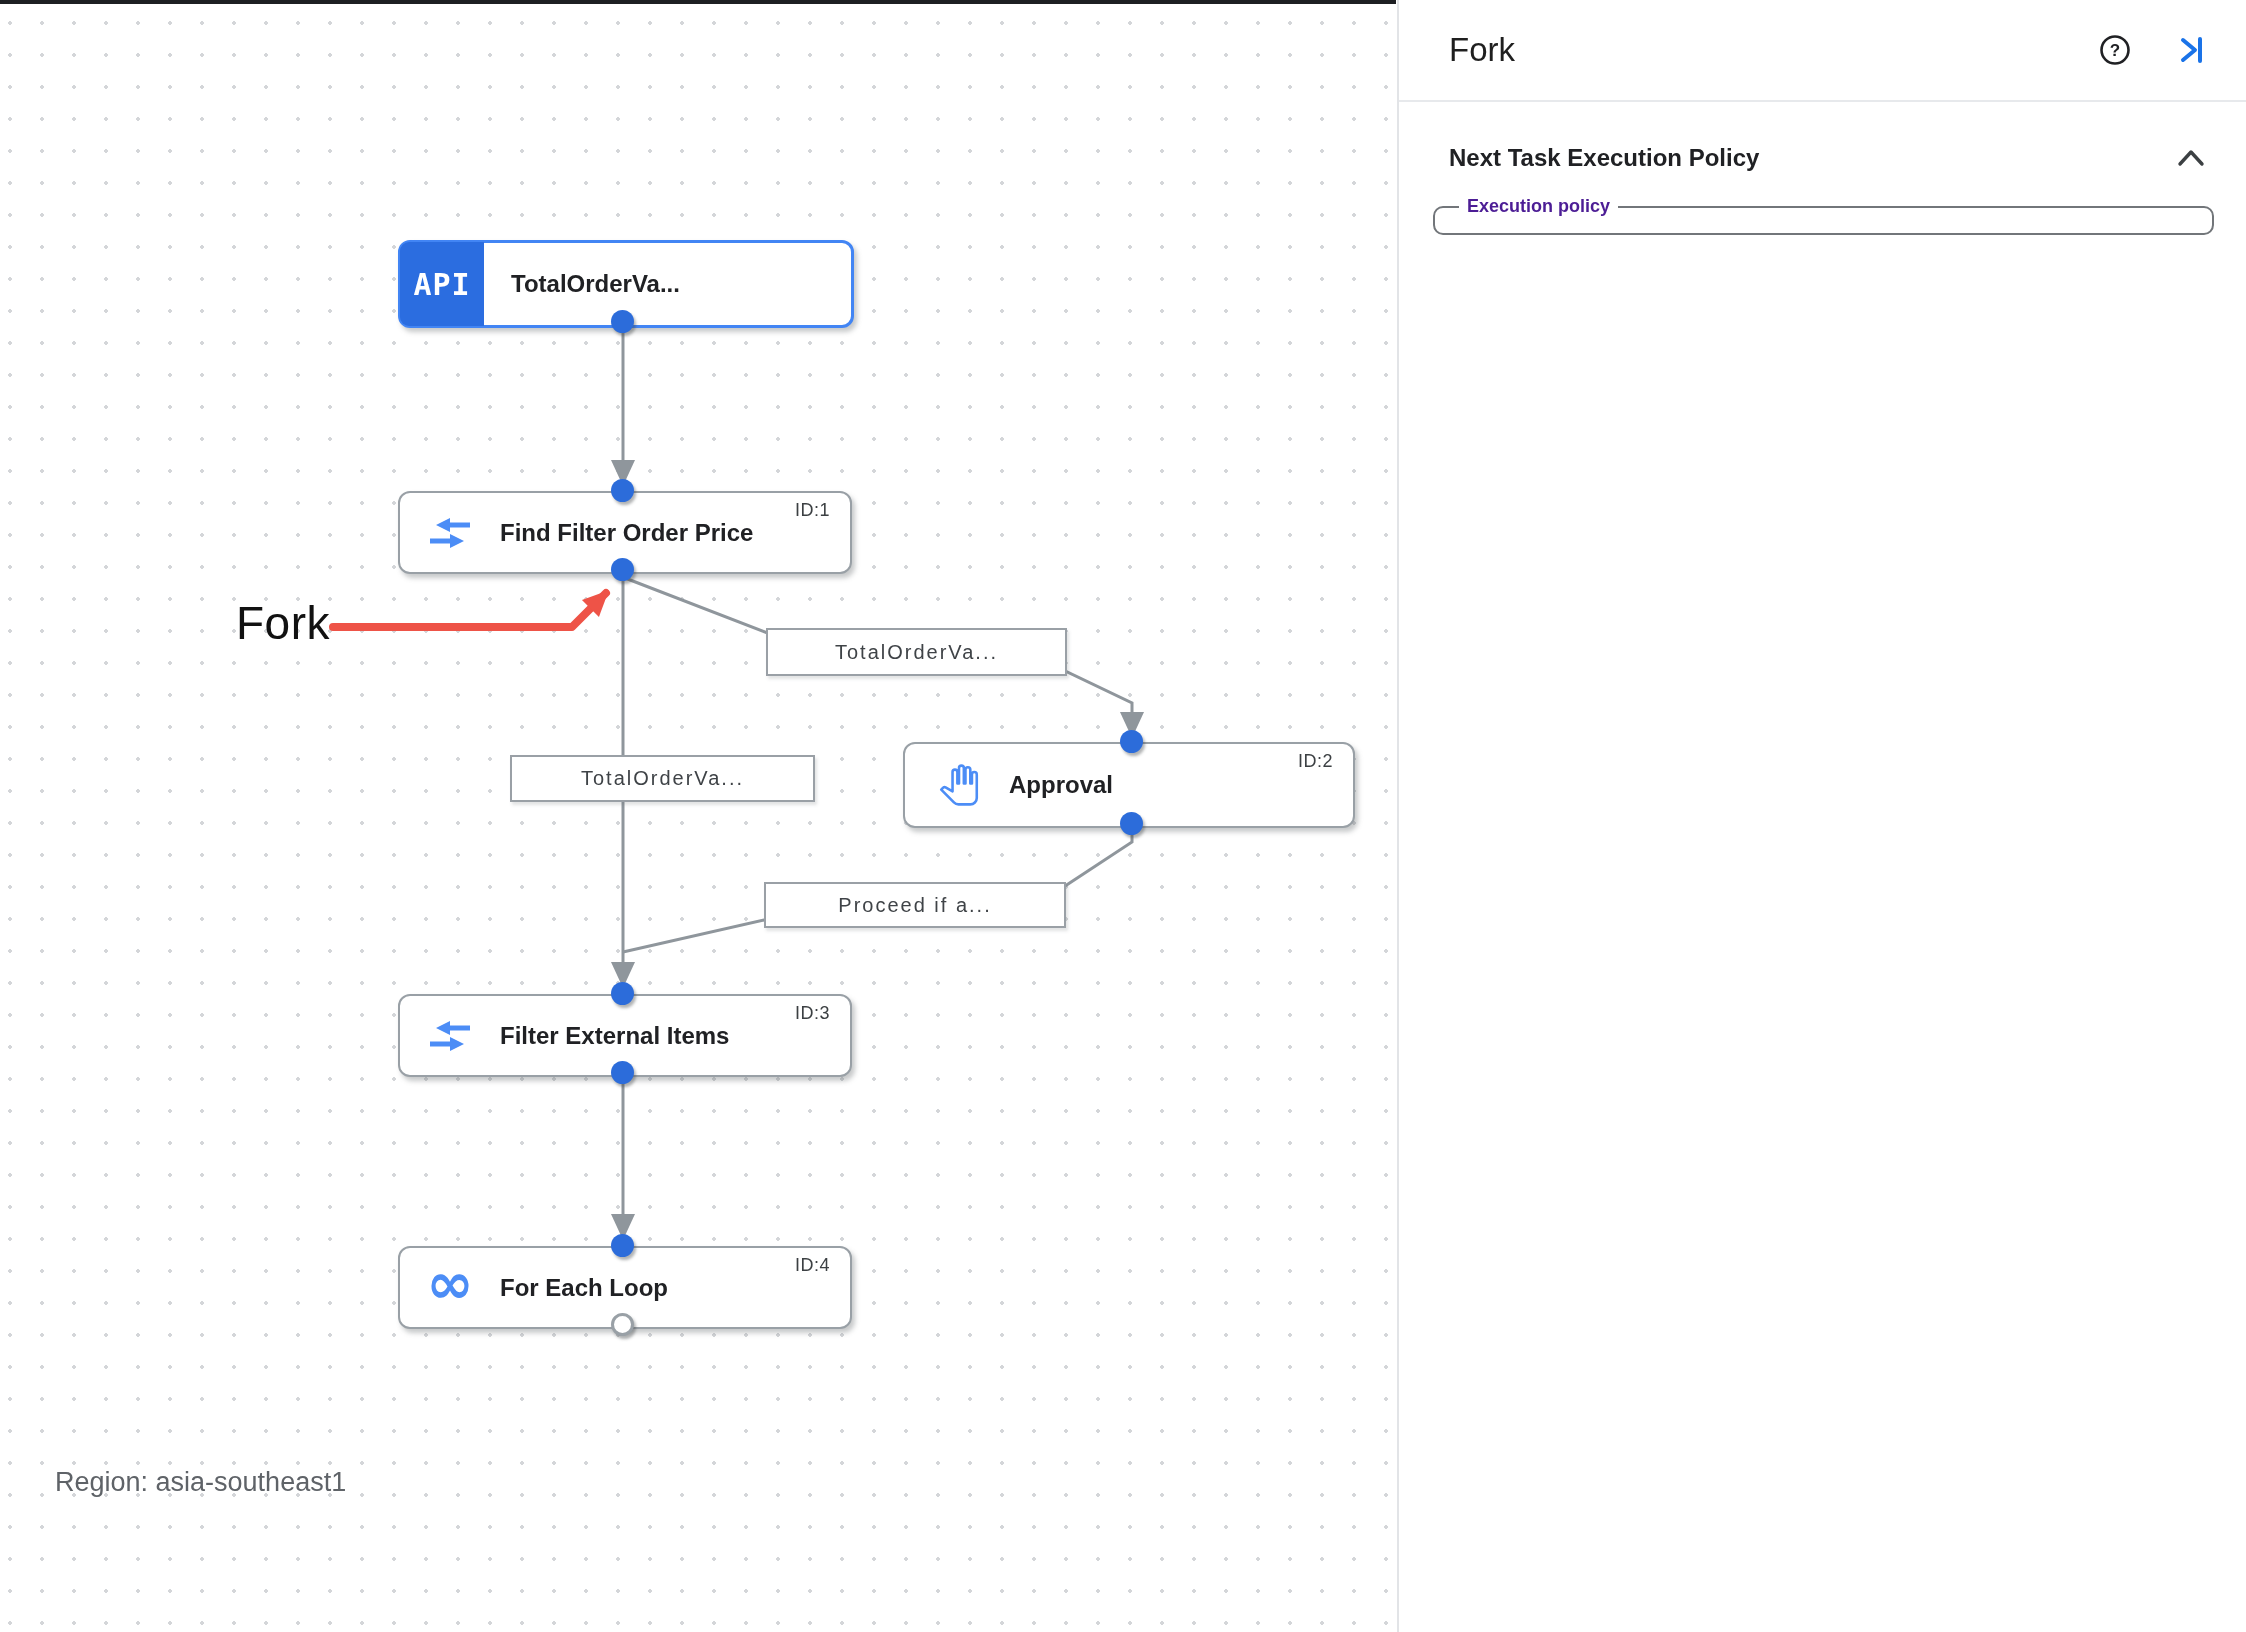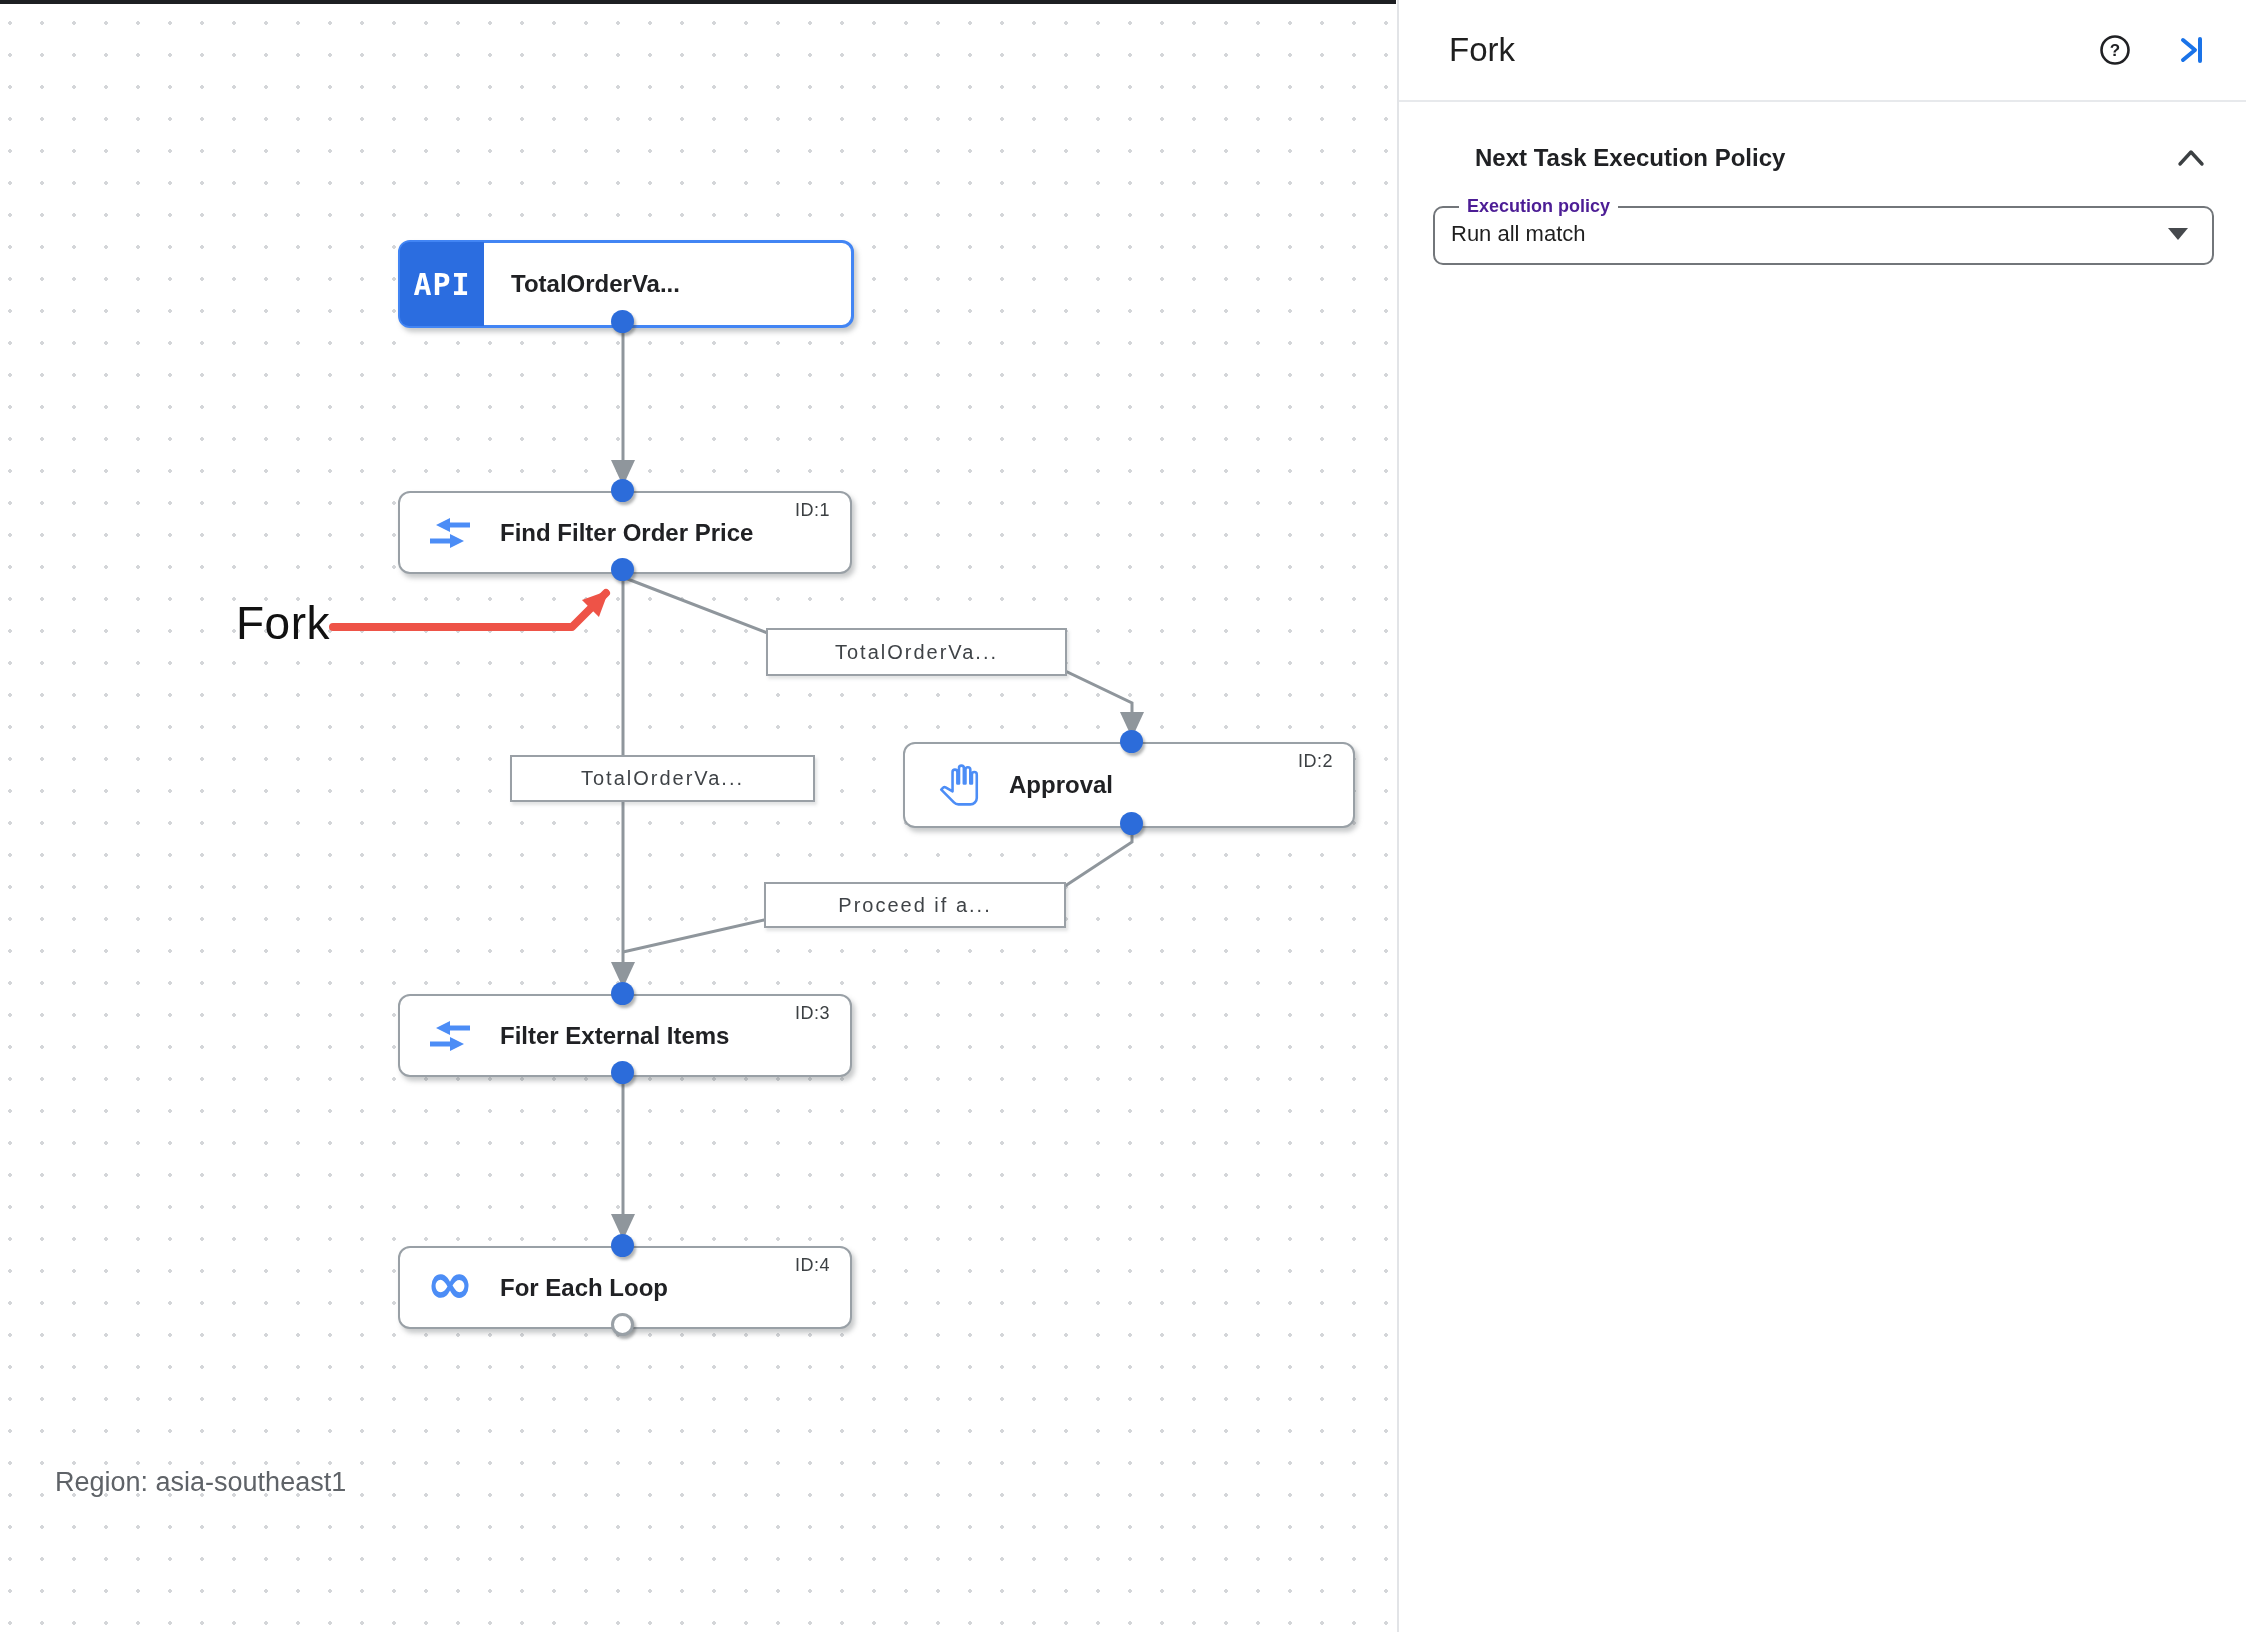--- a/index.html
+++ b/index.html
@@ -37,21 +37,21 @@
   #region-label{position:absolute;left:55px;top:1467px;font-size:27px;color:#5f6368;}
 
   
   #panel{position:absolute;left:1397px;top:0;width:849px;height:1632px;background:#fff;
          border-left:2px solid #e2e4e7;box-sizing:border-box;}
   #panel-header{height:102px;display:flex;align-items:center;padding:0 38px 0 50px;
                 border-bottom:2px solid #e7e9ec;box-sizing:border-box;}
   #panel-title{font-size:33px;color:#1f1f1f;flex:1;}
   .hdr-icon{cursor:pointer;display:flex;align-items:center;justify-content:center;}
   #help-icon{margin-right:42px;}
-  #section-row{display:flex;align-items:center;margin:42px 40px 0 76px;}
+  #section-row{display:flex;align-items:center;margin:42px 40px 0 50px;}
   #section-title{font-size:24px;font-weight:700;color:#202124;flex:1;}
   #exec-fieldset{margin:24px 32px 0 34px;border:2px solid #72767a;border-radius:10px;
                  padding:0 16px 16px 16px;}
   #exec-fieldset legend{font-size:18px;font-weight:700;color:#4c1d95;padding:0 8px;margin-left:8px;}
   #exec-value-row{display:flex;align-items:center;margin-top:4px;}
   #exec-value{font-size:22px;color:#1f1f1f;flex:1;}
   #exec-caret{width:0;height:0;border-left:10px solid transparent;border-right:10px solid transparent;
               border-top:12px solid #46494d;margin-right:8px;}
 </style>
 </head>
@@ -188,19 +188,15 @@
       <span id="section-title">Next Task Execution Policy</span>
       <span class="hdr-icon">
         <svg width="30" height="22" viewBox="0 0 30 22">
           <path d="M4,17 L15,5 L26,17" fill="none" stroke="#3c4043" stroke-width="3.4" stroke-linecap="round" stroke-linejoin="round"></path>
         </svg>
       </span>
     </div>
 
     <fieldset id="exec-fieldset">
       <legend>Execution policy</legend>
-      <div id="exec-value-row">
-        <span id="exec-value">Run all match</span>
-        <span id="exec-caret"></span>
-      </div>
     </fieldset>
   </div>
 </div>
 
 </body></html>

